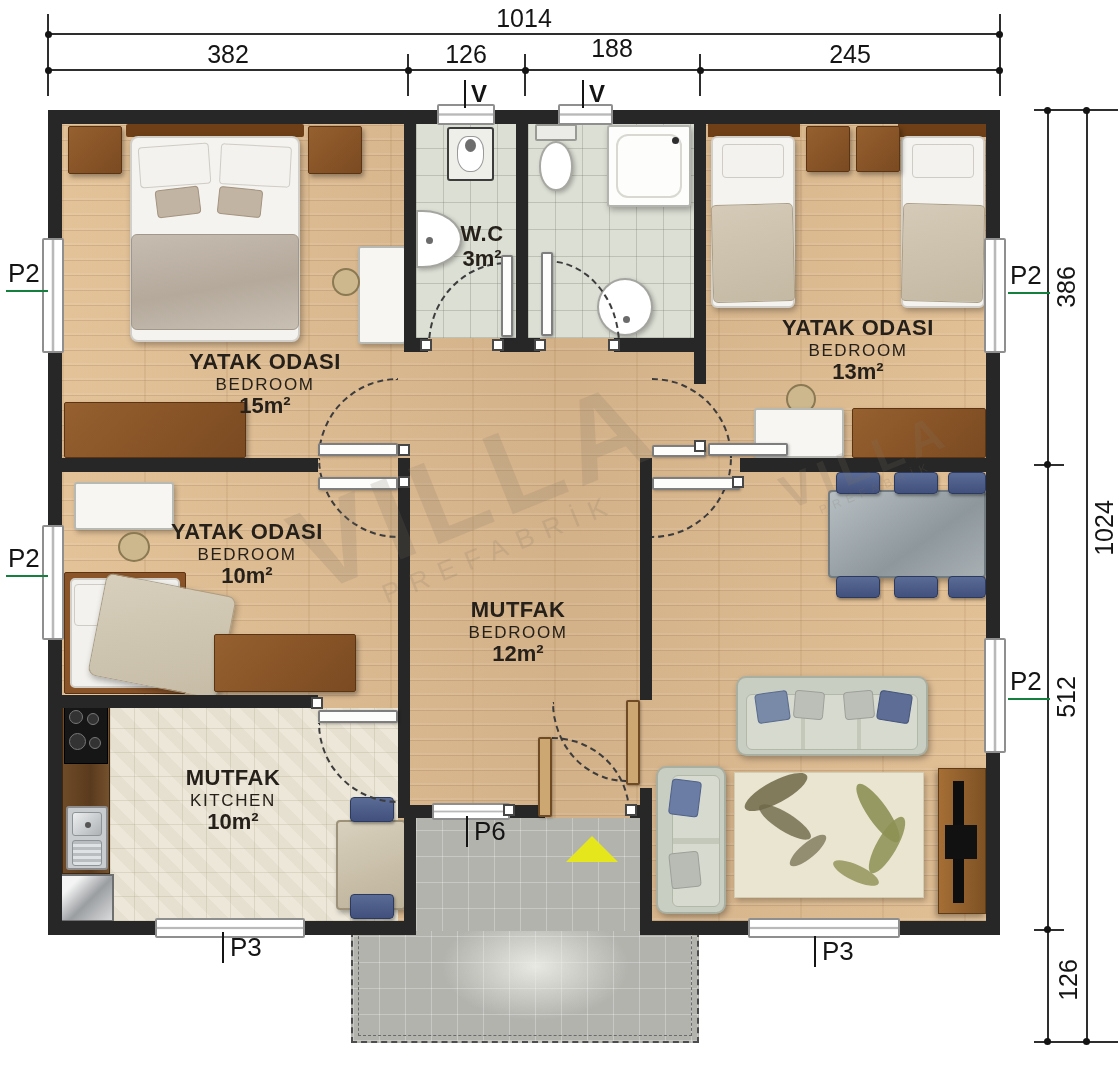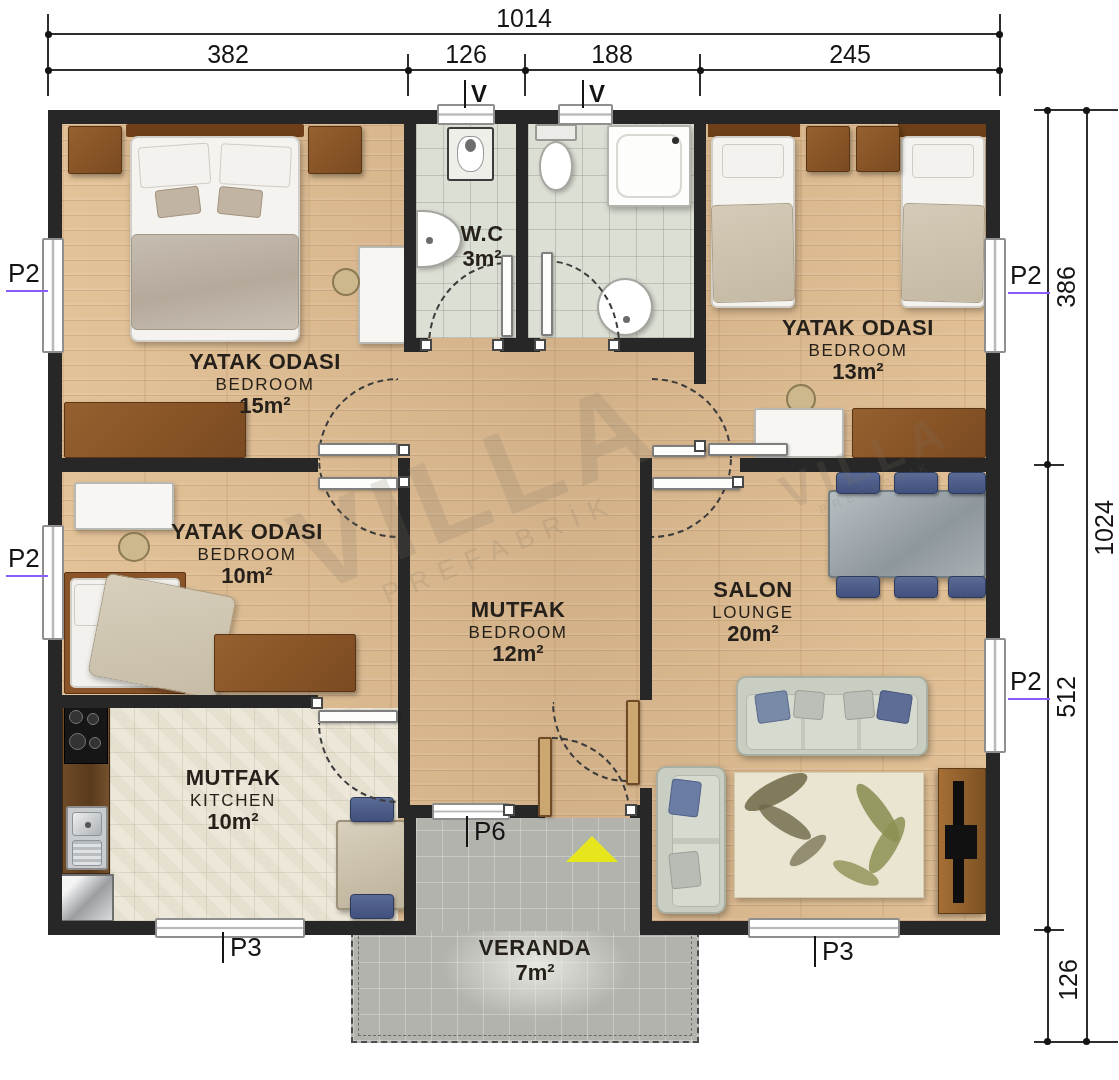--- a/index.html
+++ b/index.html
@@ -43,21 +43,21 @@
   .rlabel{z-index:35;text-align:center;color:#26201a;transform:translateX(-50%);line-height:1.12;white-space:nowrap;}
   .rlabel .tr{font-size:22px;font-weight:700;letter-spacing:.5px;}
   .rlabel .en{font-size:17px;font-weight:400;letter-spacing:1.6px;}
   .rlabel .area{font-size:22px;font-weight:700;}
   .dimline{background:#2e2e2e;z-index:35;}
   .dimlabel{z-index:35;font-size:25px;color:#141414;white-space:nowrap;text-align:center;}
   .dimlabel.center{transform:translateX(-50%);}
   .vdim{z-index:35;font-size:25px;color:#141414;transform:translate(-50%,-50%) rotate(-90deg);white-space:nowrap;}
   .dot{width:7px;height:7px;border-radius:50%;background:#141414;z-index:36;}
   .ptag{z-index:35;font-size:26px;color:#141414;white-space:nowrap;}
-  .ptag.u{border-bottom:2px solid #8b5cf6;padding:0 8px 1px 2px;text-align:center;}
+  .ptag.u{border-bottom:2px solid #15803d;padding:0 8px 1px 2px;text-align:center;}
   .ptag.l{border-left:2px solid #141414;padding-left:6px;}
   .vtag{z-index:35;font-size:24px;font-weight:700;color:#141414;border-left:2px solid #141414;padding-left:5px;}
   .wm{z-index:30;text-align:center;transform:translate(-50%,-50%) rotate(-22deg);color:rgba(128,118,98,.18);pointer-events:none;}
   .wm .big{font-size:118px;font-weight:700;letter-spacing:8px;line-height:.9;}
   .wm .small{font-size:27px;font-weight:400;letter-spacing:11px;}
   .wm2 .big{font-size:48px;}
   .wm2 .small{font-size:12px;letter-spacing:6px;}
   .pillow{background:#f3f2ee;border:1px solid #cfccc4;border-radius:4px;}
   .chairblue{background:linear-gradient(180deg,#5a6b96,#41507c);border:1px solid #2c3a5e;border-radius:4px;box-shadow:1px 2px 3px rgba(0,0,0,.35);}
   .tri{width:0;height:0;border-left:26px solid transparent;border-right:26px solid transparent;border-bottom:26px solid #e5e71c;z-index:12;}
@@ -295,44 +295,35 @@
   <div class="abs rlabel" style="left:247px;top:520px;">
     <div class="tr">YATAK ODASI</div>
     <div class="en">BEDROOM</div>
     <div class="area">10m²</div>
   </div>
   <div class="abs rlabel" style="left:518px;top:598px;">
     <div class="tr">MUTFAK</div>
     <div class="en">BEDROOM</div>
     <div class="area">12m²</div>
   </div>
-  <div class="abs rlabel" style="left:753px;top:578px;">
-    <div class="tr">SALON</div>
-    <div class="en">LOUNGE</div>
-    <div class="area">20m²</div>
-  </div>
   <div class="abs rlabel" style="left:233px;top:766px;">
     <div class="tr">MUTFAK</div>
     <div class="en">KITCHEN</div>
     <div class="area">10m²</div>
-  </div>
-  <div class="abs rlabel" style="left:535px;top:936px;">
-    <div class="tr">VERANDA</div>
-    <div class="area">7m²</div>
   </div>
 
   <div class="abs dimlabel center" style="left:524px;top:4px;">1014</div>
   <div class="abs dimline" style="left:48px;top:33px;width:952px;height:2px;"></div>
   <div class="abs dot" style="left:45px;top:31px;"></div>
   <div class="abs dot" style="left:996px;top:31px;"></div>
   <div class="abs dimline" style="left:47px;top:14px;width:2px;height:82px;"></div>
   <div class="abs dimline" style="left:999px;top:14px;width:2px;height:82px;"></div>
   <div class="abs dimlabel center" style="left:228px;top:40px;">382</div>
   <div class="abs dimlabel center" style="left:466px;top:40px;">126</div>
-  <div class="abs dimlabel center" style="left:612px;top:40px;">188</div>
+  <div class="abs dimlabel center" style="left:612px;top:34px;">188</div>
   <div class="abs dimlabel center" style="left:850px;top:40px;">245</div>
   <div class="abs dimline" style="left:48px;top:69px;width:952px;height:2px;"></div>
   <div class="abs dot" style="left:45px;top:67px;"></div>
   <div class="abs dot" style="left:405px;top:67px;"></div>
   <div class="abs dot" style="left:522px;top:67px;"></div>
   <div class="abs dot" style="left:697px;top:67px;"></div>
   <div class="abs dot" style="left:996px;top:67px;"></div>
   <div class="abs dimline" style="left:407px;top:54px;width:2px;height:42px;"></div>
   <div class="abs dimline" style="left:524px;top:54px;width:2px;height:42px;"></div>
   <div class="abs dimline" style="left:699px;top:54px;width:2px;height:42px;"></div>

